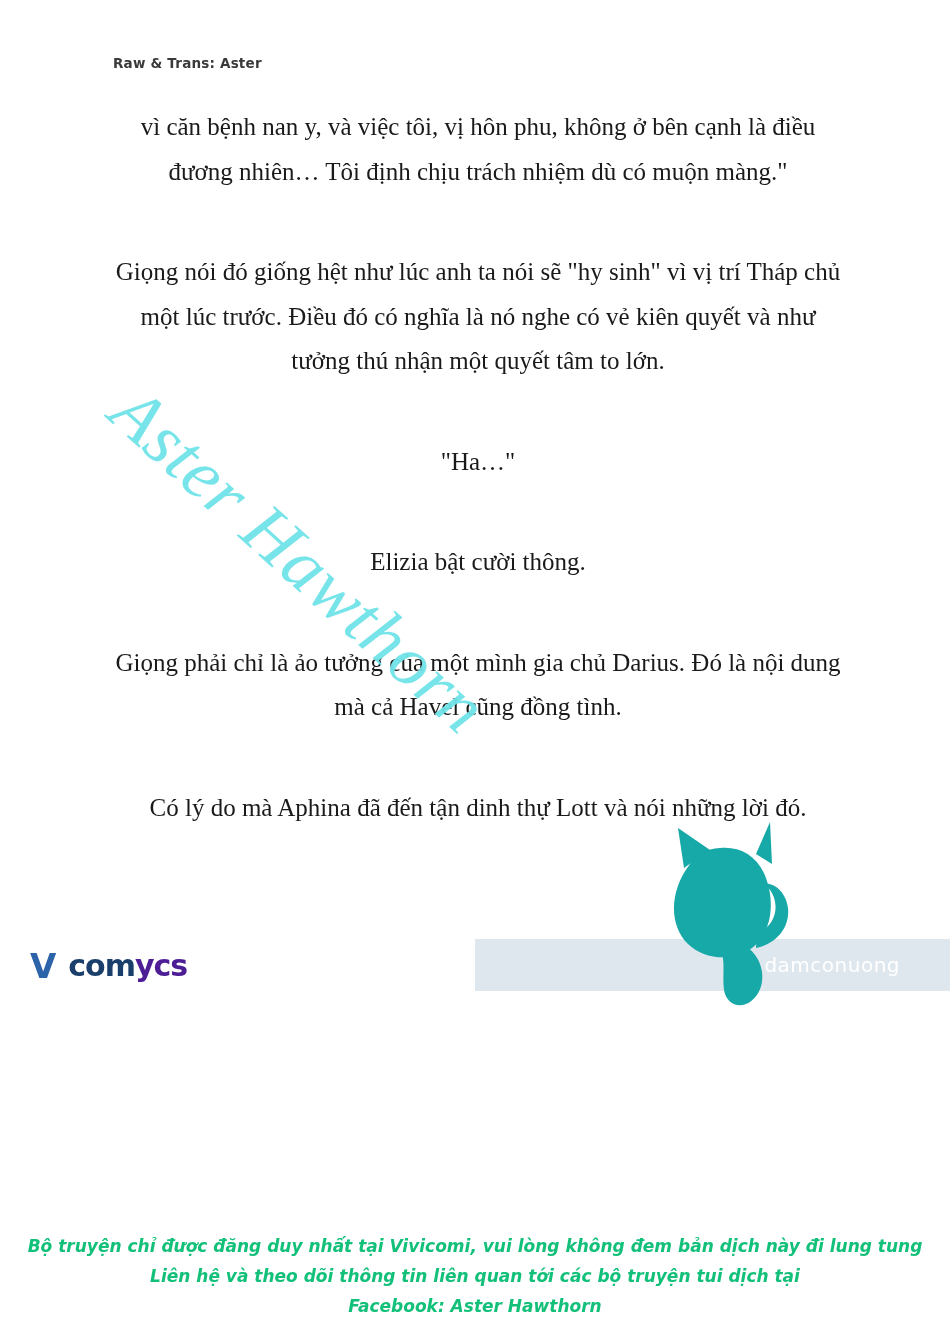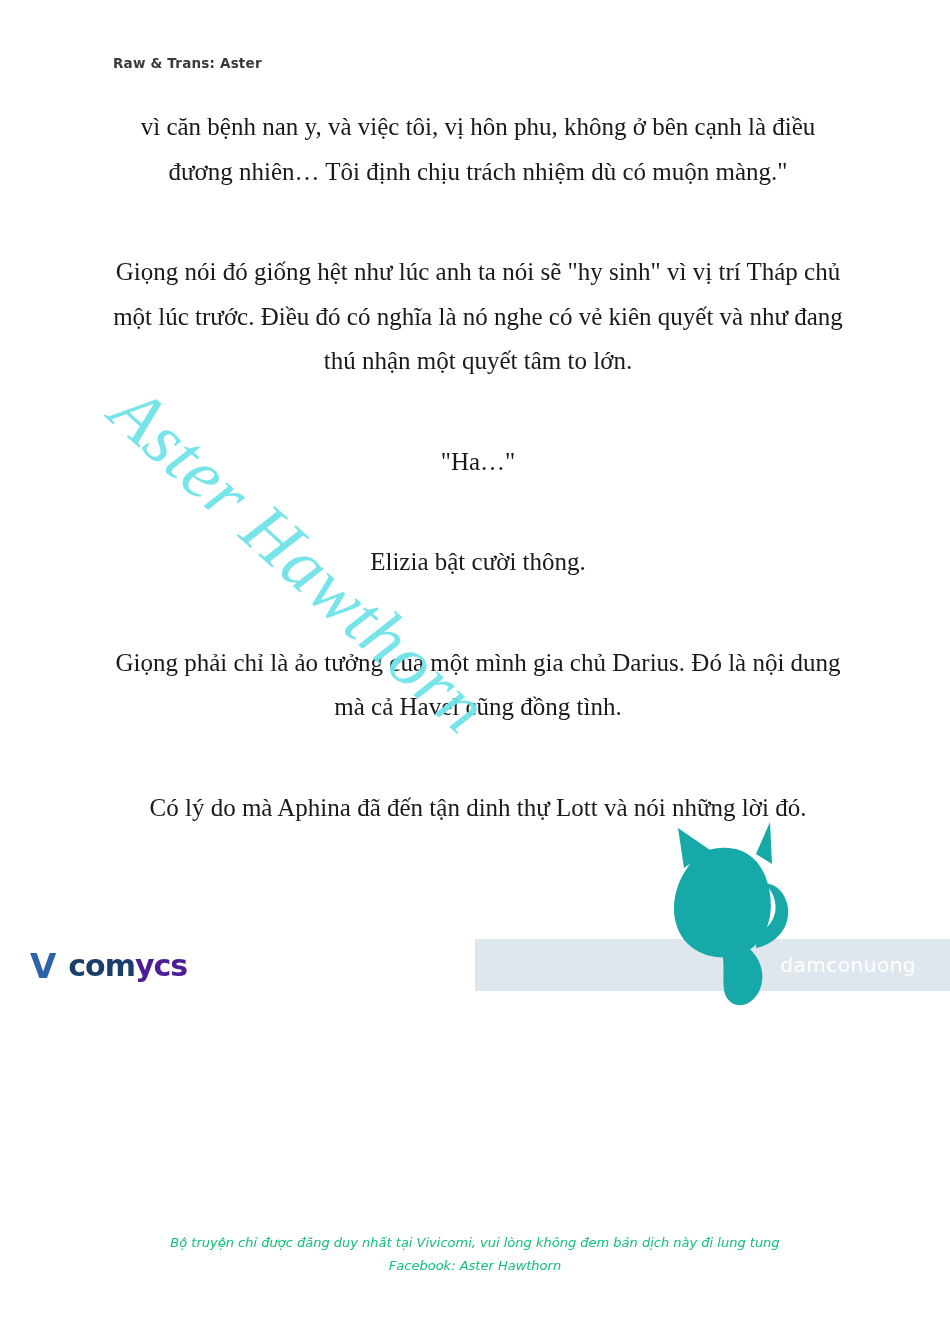--- a/index.html
+++ b/index.html
@@ -90,22 +90,22 @@
     pointer-events: none;
   }
 
   .footer-note {
     position: absolute;
     left: 0;
     right: 0;
     top: 1232px;
     text-align: center;
     font-family: "DejaVu Sans", sans-serif;
-    font-size: 13px;
-    font-weight: 400;
+    font-size: 17px;
+    font-weight: 700;
     font-style: italic;
     color: #12c07a;
     line-height: 1.75;
   }
 
   .footer-bar {
     position: absolute;
     left: 0;
     bottom: 0;
     width: 950px;
@@ -147,38 +147,38 @@
   }
   .brand-logo .com {
     color: #1b3f6b;
     margin-left: 12px;
   }
   .brand-logo .ycs {
     color: #4c1d95;
   }
   .right-brand {
     position: absolute;
-    right: 34px;
+    right: 50px;
     bottom: 14px;
     font-family: "DejaVu Sans", sans-serif;
     font-size: 20px;
     color: #ffffff;
     letter-spacing: 0.5px;
   }
 </style>
 </head>
 <body>
 
 <div class="page">
 
   <div class="credit-header">Raw &amp; Trans: Aster</div>
 
   <div class="content">
     <p class="para">vì căn bệnh nan y, và việc tôi, vị hôn phu, không ở bên cạnh là điều đương nhiên… Tôi định chịu trách nhiệm dù có muộn màng."</p>
-    <p class="para">Giọng nói đó giống hệt như lúc anh ta nói sẽ "hy sinh" vì vị trí Tháp chủ một lúc trước. Điều đó có nghĩa là nó nghe có vẻ kiên quyết và như đang thú nhận một quyết tâm to lớn.</p>
+    <p class="para">Giọng nói đó giống hệt như lúc anh ta nói sẽ "hy sinh" vì vị trí Tháp chủ một lúc trước. Điều đó có nghĩa là nó nghe có vẻ kiên quyết và như tưởng thú nhận một quyết tâm to lớn.</p>
     <p class="para">"Ha…"</p>
     <p class="para">Elizia bật cười thông.</p>
     <p class="para">Giọng phải chỉ là ảo tưởng của một mình gia chủ Darius. Đó là nội dung mà cả Havel cũng đồng tình.</p>
     <p class="para">Có lý do mà Aphina đã đến tận dinh thự Lott và nói những lời đó.</p>
   </div>
 
   <div class="watermark">
     <div class="watermark-text">Aster Hawthorn</div>
   </div>
 
@@ -193,20 +193,21 @@
 
         <path d="M72 120 C88 124 100 136 102 152 C104 168 96 180 86 184 C76 188 66 182 64 170 C62 156 66 140 60 128 Z"></path>
 
         <path d="M96 128 C116 124 130 108 128 88 C126 72 114 62 104 64 C118 74 120 96 106 108 C100 114 96 120 96 128 Z"></path>
       </g>
     </svg>
   </div>
 
   <div class="footer-note">
     <div>Bộ truyện chỉ được đăng duy nhất tại Vivicomi, vui lòng không đem bản dịch này đi lung tung</div>
+    <div>Liên hệ và theo dõi thông tin liên quan tới các bộ truyện tui dịch tại</div>
     <div>Facebook: Aster Hawthorn</div>
   </div>
 
   <div class="footer-bar">
     <div class="footer-bar-left"></div>
     <div class="footer-bar-right"></div>
 
     <div class="brand-logo">
       <span class="v">V</span>
         <span class="com">com</span>

